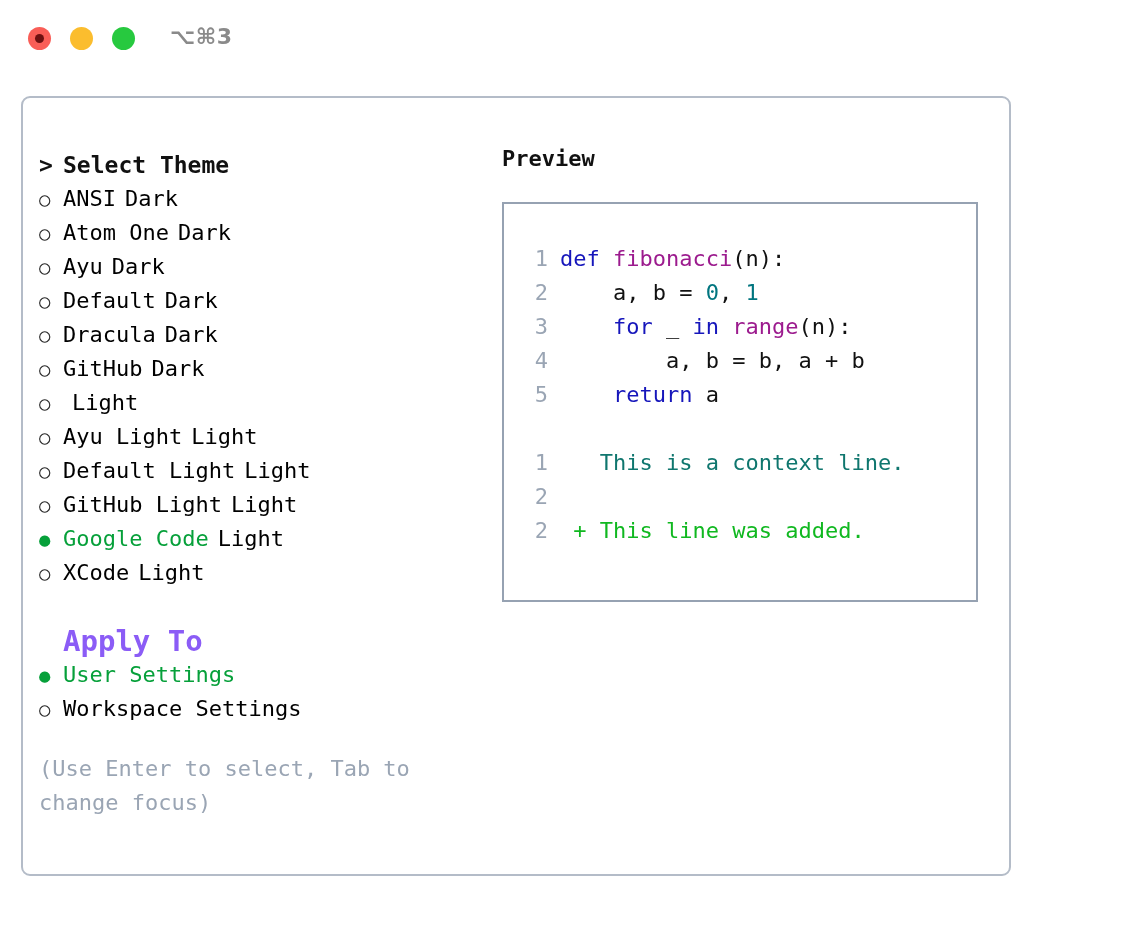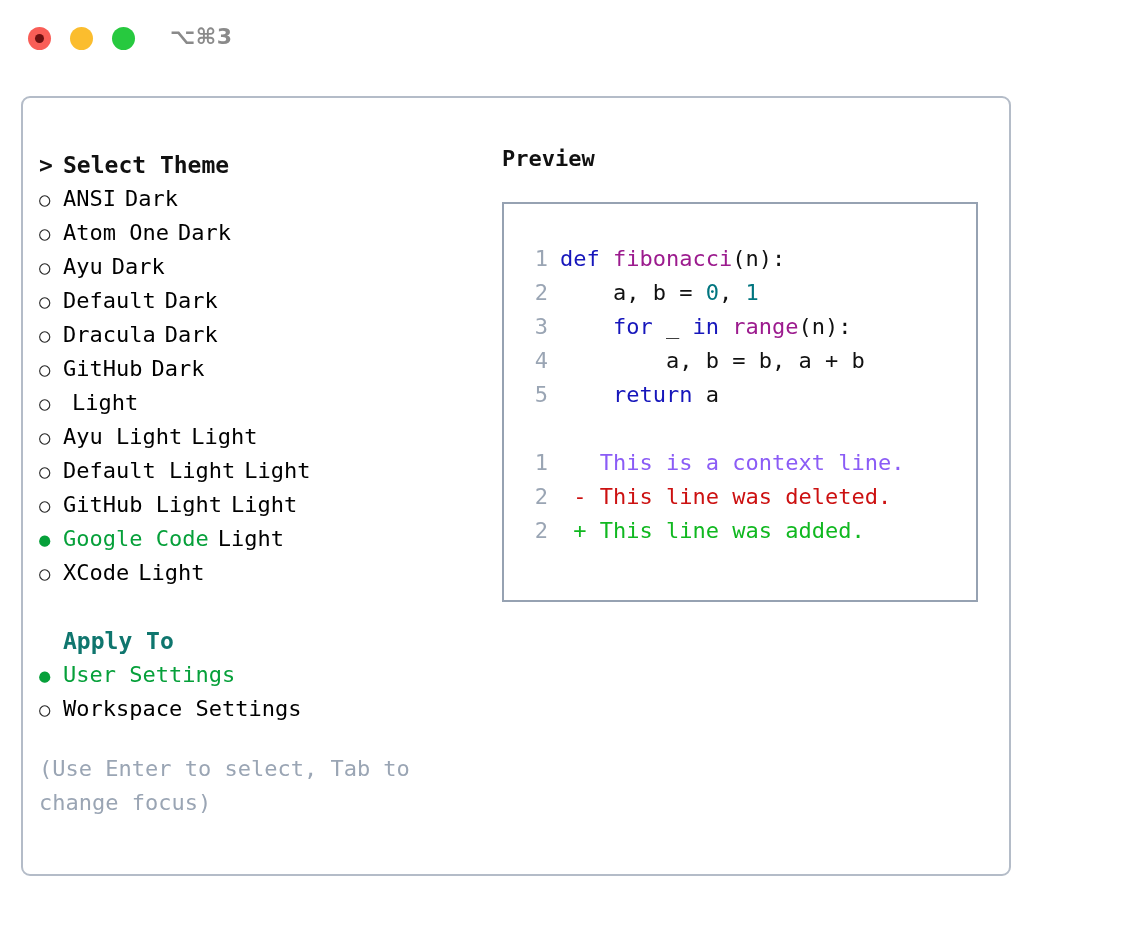--- a/index.html
+++ b/index.html
@@ -105,23 +105,23 @@
     display: flex;
     align-items: baseline;
   }
   .caret {
     display: inline-block;
     width: 24px;
     color: #111111;
     font-weight: bold;
   }
   .subsection-header {
-    font-size: 23px;
-    font-weight: bold;
-    color: #0f766e;
+    font-size: 29px;
+    font-weight: bold;
+    color: #8b5cf6;
     line-height: 34px;
     display: flex;
     align-items: flex-start;
   }
   .spacer-col { display: inline-block; width: 24px; }
 
   .row {
     display: flex;
     align-items: baseline;
     line-height: 34px;
@@ -180,21 +180,21 @@
     color: #9aa5b4;
     width: 30px;
     flex: 0 0 30px;
     text-align: right;
     margin-right: 12px;
   }
   .tok-kw   { color: #1616bb; }
   .tok-fn   { color: #9c1b8e; }
   .tok-plain{ color: #111111; }
   .tok-num  { color: #00757f; }
-  .tok-ctx  { color: #8b5cf6; }
+  .tok-ctx  { color: #0f766e; }
   .tok-del  { color: #cc1111; }
   .tok-add  { color: #10b820; }
   .blank-line { height: 34px; }
 </style>
 </head>
 <body>
 
 <div class="window">
 
   <div class="titlebar">
@@ -252,20 +252,20 @@
         <div id="code-block">
             <div class="code-line"><span class="ln">1</span><span class="tok-kw">def </span><span class="tok-fn">fibonacci</span><span class="tok-plain">(n):</span></div>
             <div class="code-line"><span class="ln">2</span><span class="tok-plain">    a, b = </span><span class="tok-num">0</span><span class="tok-plain">, </span><span class="tok-num">1</span></div>
             <div class="code-line"><span class="ln">3</span><span class="tok-plain">    </span><span class="tok-kw">for</span><span class="tok-plain"> _ </span><span class="tok-kw">in</span><span class="tok-plain"> </span><span class="tok-fn">range</span><span class="tok-plain">(n):</span></div>
             <div class="code-line"><span class="ln">4</span><span class="tok-plain">        a, b = b, a + b</span></div>
             <div class="code-line"><span class="ln">5</span><span class="tok-plain">    </span><span class="tok-kw">return</span><span class="tok-plain"> a</span></div>
           </div>
         <div class="blank-line"></div>
         <div id="diff-block">
             <div class="code-line"><span class="ln">1</span><span class="tok-ctx">   This is a context line.</span></div>
-            <div class="code-line"><span class="ln">2</span><span class="tok-del"> - This line was deleted.</span></div>
+            <div class="code-line"><span class="ln">2</span></div>
             <div class="code-line"><span class="ln">2</span><span class="tok-add"> + This line was added.</span></div>
           </div>
       </div>
     </div>
 
   </div>
 </div>
 
 </body></html>

